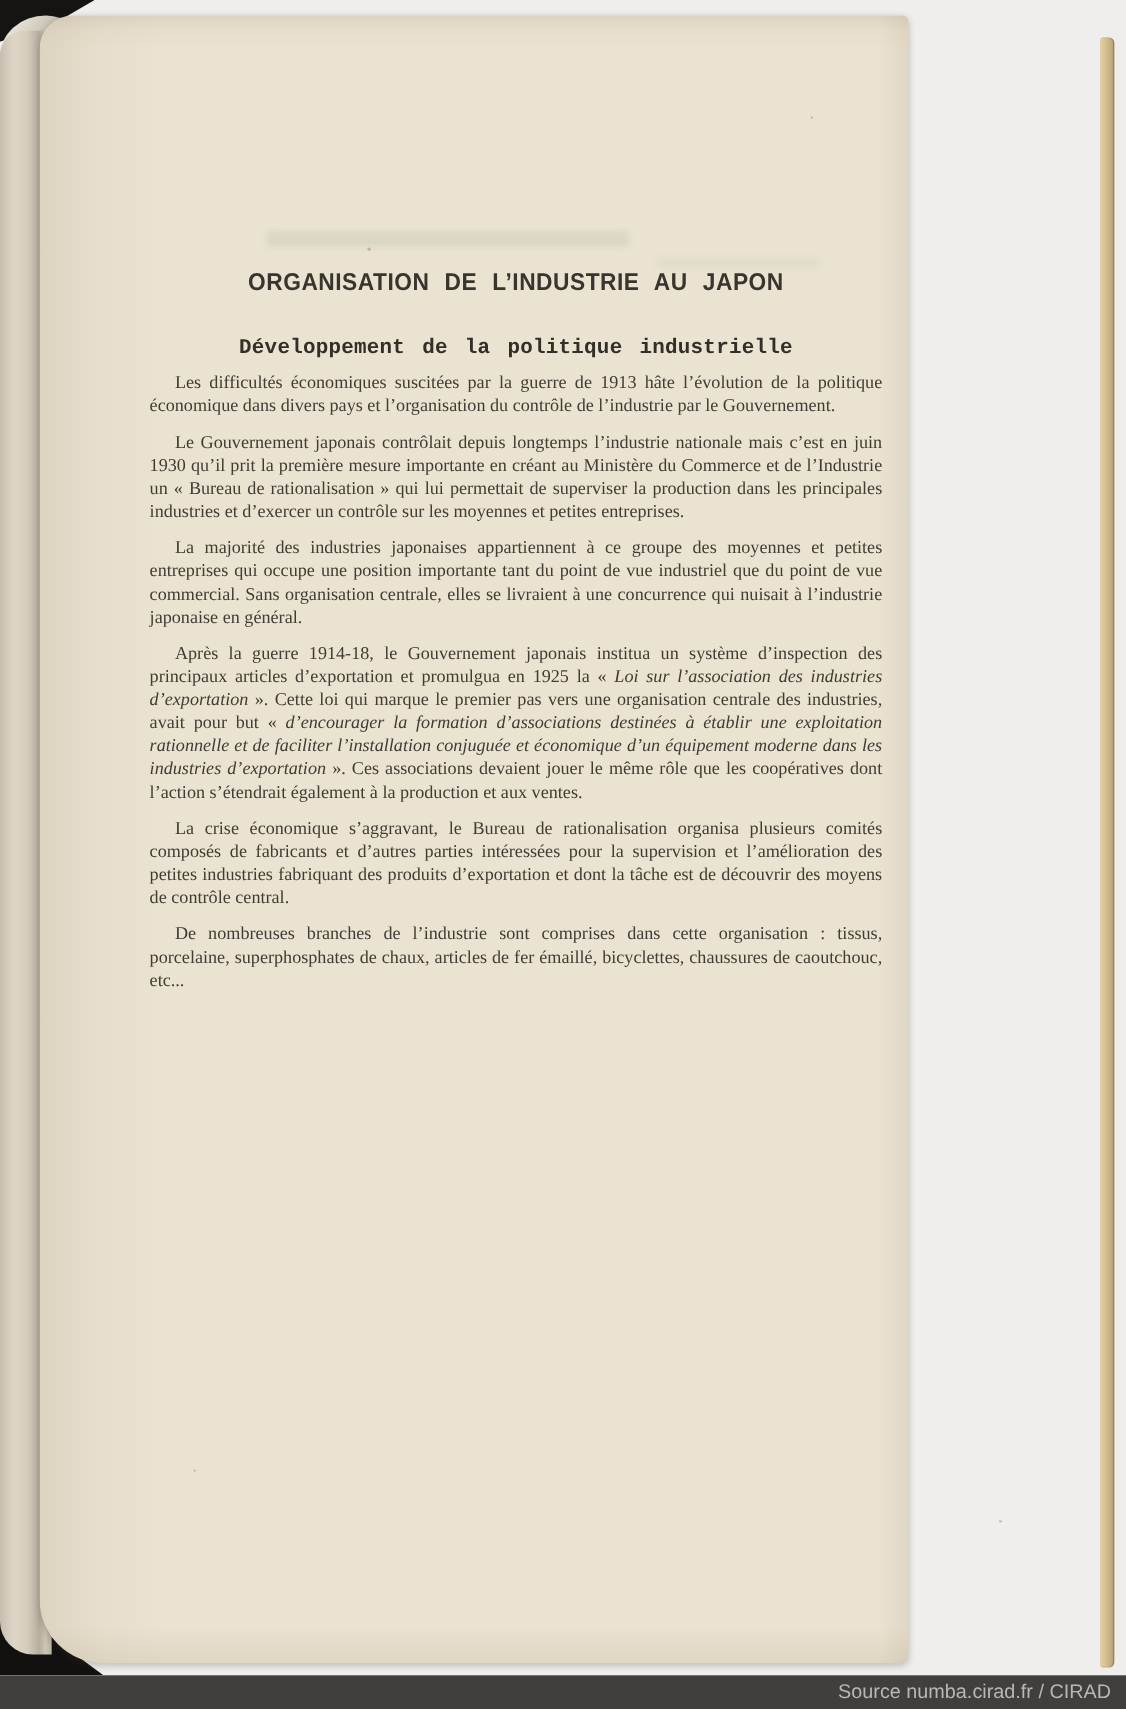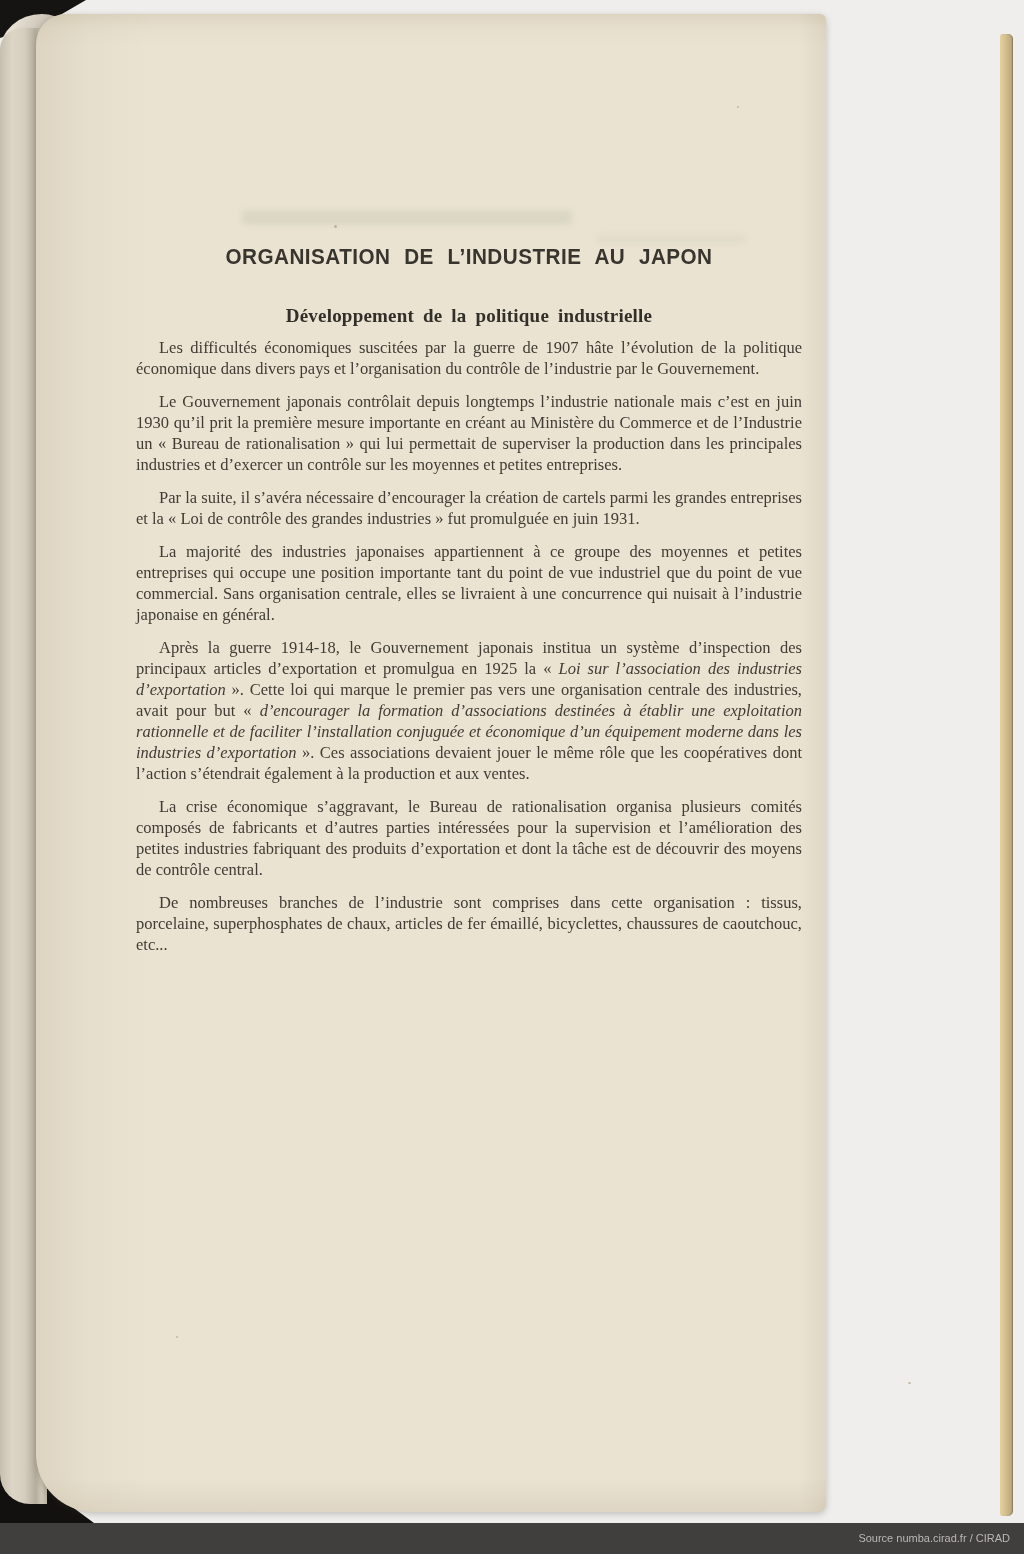--- a/index.html
+++ b/index.html
@@ -86,35 +86,35 @@
   h1.page-title {
     margin:0 0 35px; text-align:center;
     font-family:"Liberation Sans", sans-serif;
     font-weight:700; font-size:22px; line-height:26px;
     color:#38352f; letter-spacing:.5px; word-spacing:8px;
     transform:scaleX(.94); transform-origin:center;
   }
   h2.section-heading {
     margin:0 0 10px; text-align:center;
     font-weight:700; font-size:19px; line-height:22px;
-    color:#322f29; word-spacing:4px; letter-spacing:.2px;
+    color:#322f29; word-spacing:4px; letter-spacing:.2px;font-family:Liberation Mono, monospace;
   }
   h2.section-heading.second { margin:23px 0 12px; }
   article.text-column p { margin:0 0 12px; text-indent:23px; }
   .it { font-style:italic; }
 
   
   .source-bar {
     left:0; bottom:0; width:1024px; height:31px;
     background:rgba(36,34,33,.86);
     z-index:10;
     box-sizing:border-box;
     text-align:right; padding-right:14px;
     font-family:"Liberation Sans", sans-serif;
-    font-size:11px; line-height:31px; color:#b9b7b4;
+    font-size:18px; line-height:31px; color:#b9b7b4;
   }
 </style>
 </head>
 <body>
 
 <div class="abs cover-top"></div>
 <div class="abs cover-bottom"></div>
 <div class="abs page-curl"></div>
 <div class="abs under-strip"></div>
 <div class="abs stack-edge"></div>
@@ -124,23 +124,22 @@
   <div class="ghost ghost-2"></div>
   <div class="speck sp1"></div>
   <div class="speck sp2"></div>
   <div class="speck sp3"></div>
   <div class="speck sp4"></div>
 
   <article class="text-column">
     <h1 class="page-title">ORGANISATION DE L’INDUSTRIE AU JAPON</h1>
 
     <h2 class="section-heading">Développement de la politique industrielle</h2>
-    <p><span>Les difficultés économiques suscitées par la guerre de 1907 hâte l’évolution de la politique économique dans divers pays et l’organisation du contrôle de l’industrie par le Gouvernement.</span></p>
+    <p><span>Les difficultés économiques suscitées par la guerre de 1913 hâte l’évolution de la politique économique dans divers pays et l’organisation du contrôle de l’industrie par le Gouvernement.</span></p>
     <p><span>Le Gouvernement japonais contrôlait depuis longtemps l’industrie nationale mais c’est en juin 1930 qu’il prit la première mesure importante en créant au Ministère du Commerce et de l’Industrie un « Bureau de rationalisation » qui lui permettait de superviser la production dans les principales industries et d’exercer un contrôle sur les moyennes et petites entreprises.</span></p>
-    <p><span>Par la suite, il s’avéra nécessaire d’encourager la création de cartels parmi les grandes entreprises et la « Loi de contrôle des grandes industries » fut promulguée en juin 1931.</span></p>
 
     <p><span>La majorité des industries japonaises appartiennent à ce groupe des moyennes et petites entreprises qui occupe une position importante tant du point de vue industriel que du point de vue commercial. Sans organisation centrale, elles se livraient à une concurrence qui nuisait à l’industrie japonaise en général.</span></p>
     <p><span>Après la guerre 1914-18, le Gouvernement japonais institua un système d’inspection des principaux articles d’exportation et promulgua en 1925 la « </span><span class="it">Loi sur l’association des industries d’exportation</span><span> ». Cette loi qui marque le premier pas vers une organisation centrale des industries, avait pour but « </span><span class="it">d’encourager la formation d’associations destinées à établir une exploitation rationnelle et de faciliter l’installation conjuguée et économique d’un équipement moderne dans les industries d’exportation</span><span> ». Ces associations devaient jouer le même rôle que les coopératives dont l’action s’étendrait également à la production et aux ventes.</span></p>
     <p><span>La crise économique s’aggravant, le Bureau de rationalisation organisa plusieurs comités composés de fabricants et d’autres parties intéressées pour la supervision et l’amélioration des petites industries fabriquant des produits d’exportation et dont la tâche est de découvrir des moyens de contrôle central.</span></p>
     <p><span>De nombreuses branches de l’industrie sont comprises dans cette organisation : tissus, porcelaine, superphosphates de chaux, articles de fer émaillé, bicyclettes, chaussures de caoutchouc, etc...</span></p>
   </article>
 </div>
 
 <div class="abs source-bar">
   <span>Source numba.cirad.fr / CIRAD</span>

